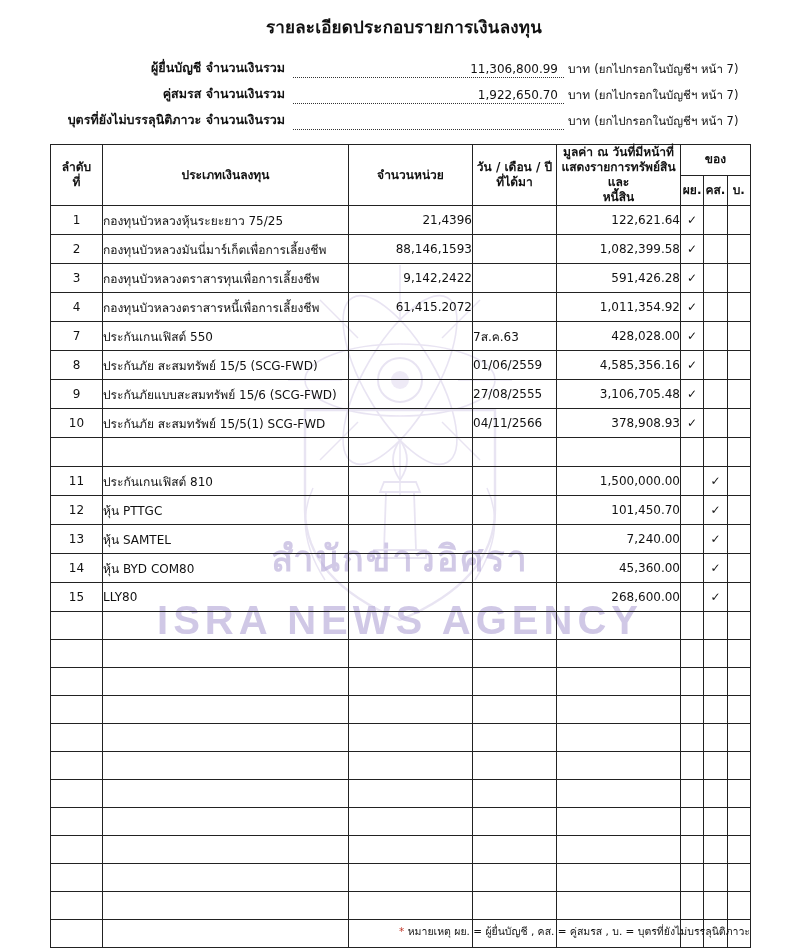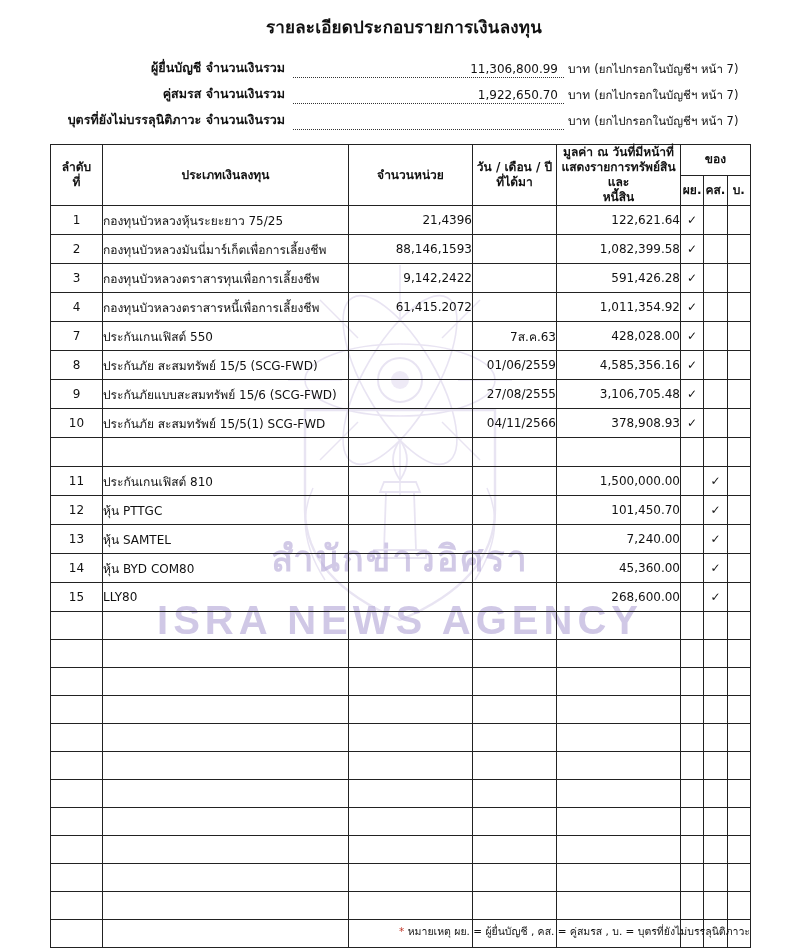--- a/index.html
+++ b/index.html
@@ -149,21 +149,21 @@
   }
   .c-no     { width: 52px; }
   .c-type   { width: 246px; }
   .c-units  { width: 124px; }
   .c-date   { width: 84px; }
   .c-value  { width: 124px; }
   .c-own    { width: 23.3px; }
   td.r-no    { text-align: center; height: 28px; }
   td.r-type  { text-align: left; padding-left: 8px; }
   td.r-units { text-align: right; padding-right: 14px; }
-  td.r-date  { text-align: right; }
+  td.r-date  { text-align: left; }
   td.r-value { text-align: right; padding-right: 10px; }
   td.r-own   { text-align: center; font-size: 13px; }
   .spacer-row td { height: 27px; }
   .hdr-own-sub { font-size: 11px; }
 
   
   .footnote {
     position: absolute;
     bottom: 8px;
     right: 50px;

